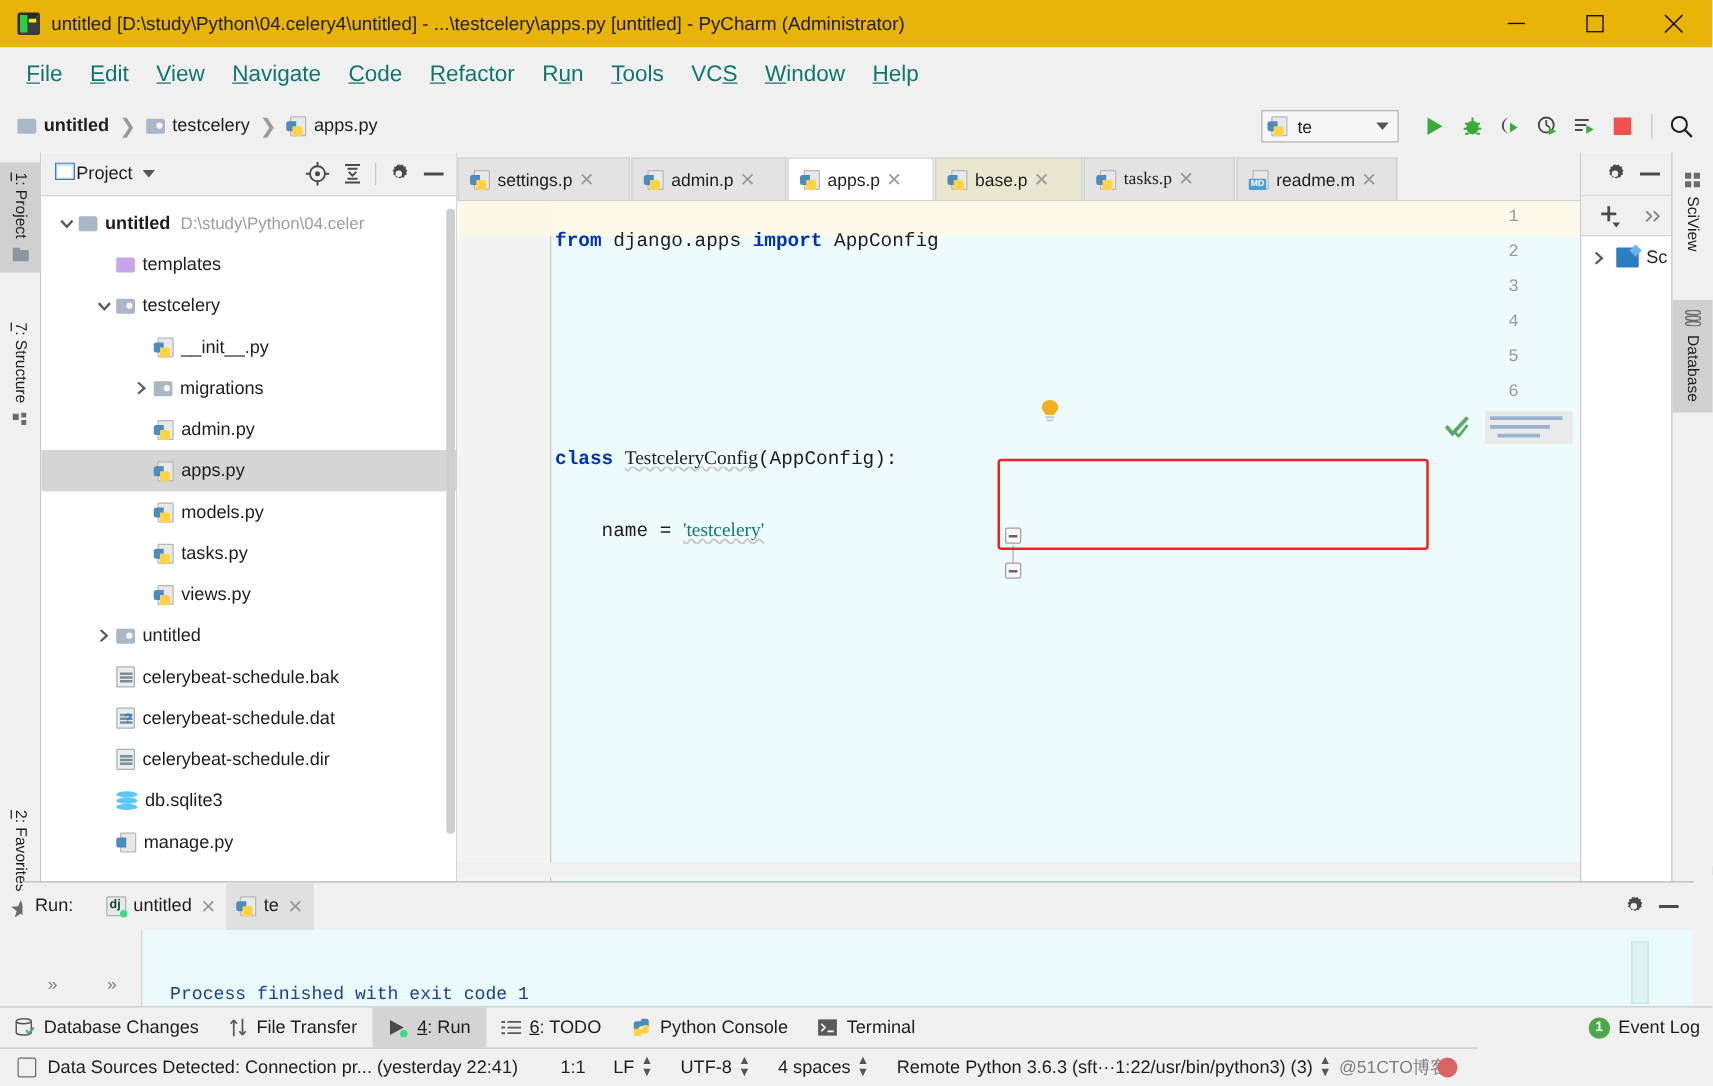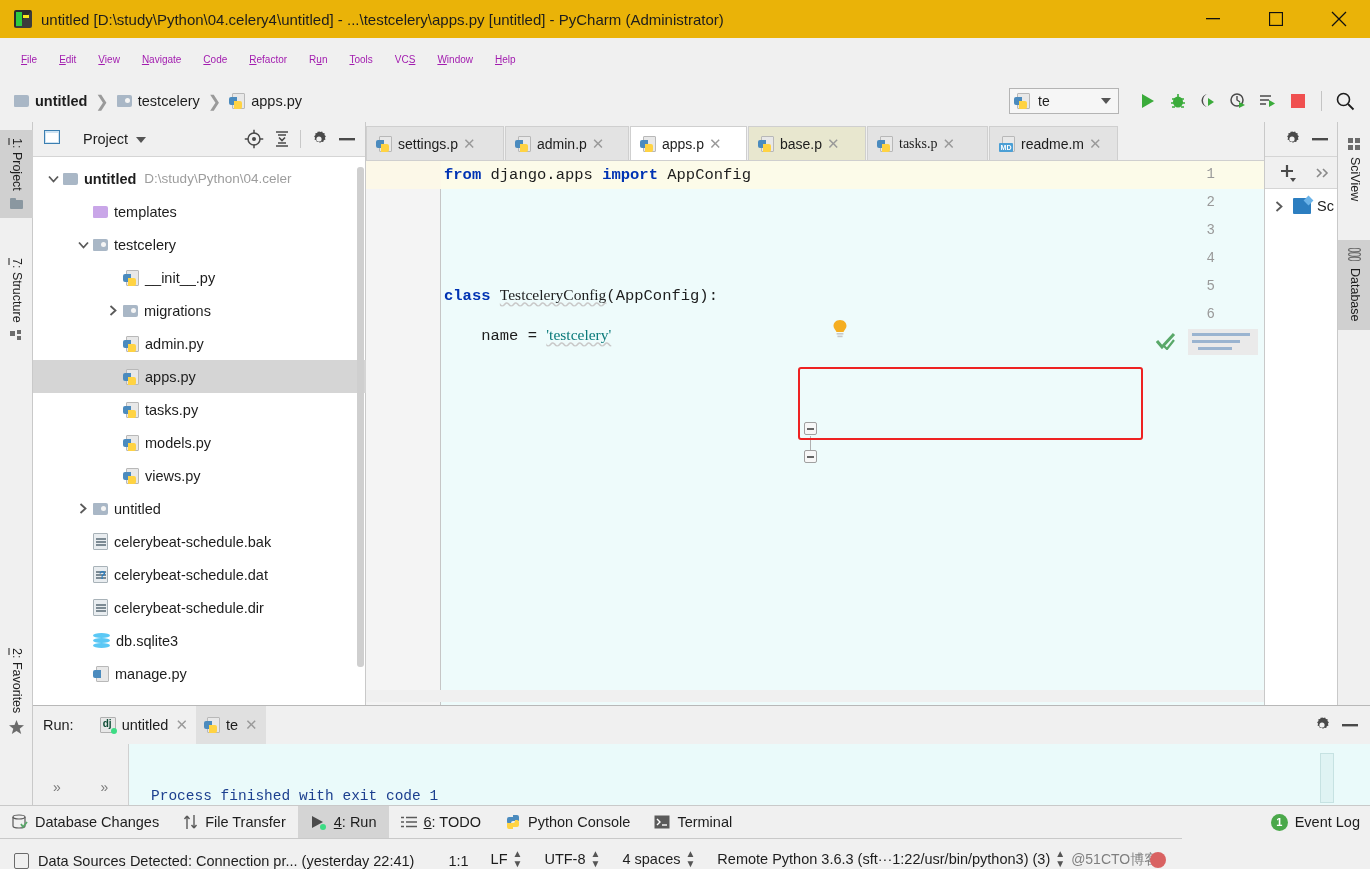--- a/index.html
+++ b/index.html
@@ -35,21 +35,21 @@
   .win-btns { position: absolute; right: 0; top: 0; height: 38px; display: flex; }
   .win-btn { width: 63px; height: 38px; position: relative; cursor: default; }
   .win-btn svg { position: absolute; left: 50%; top: 50%; transform: translate(-50%,-50%); }
 
   
   .menubar {
     position: absolute; left: 0; top: 38px; width: 1370px; height: 42px;
     background: #f0f0f0; display: flex; align-items: center; padding-left: 10px;
   }
   .menu-item {
-    font-size: 10px; color: #a21caf; padding: 4px 11px; white-space: nowrap;
+    font-size: 18px; color: #0f766e; padding: 4px 11px; white-space: nowrap;
     cursor: default;
   }
   .menu-item u { text-decoration: underline; }
 
   
   .navbar {
     position: absolute; left: 0; top: 80px; width: 1370px; height: 42px;
     background: #f0f0f0; display: flex; align-items: center;
   }
   .crumbs { display: flex; align-items: center; margin-left: 14px; }
@@ -108,21 +108,21 @@
 
   
   .project-panel {
     position: absolute; left: 33px; top: 122px; width: 333px; height: 583px;
     background: #ffffff; border-right: 1px solid #c9c9c9;
   }
   .panel-head {
     height: 35px; background: #f0f0f0; display: flex; align-items: center;
     border-bottom: 1px solid #d5d5d5; padding-left: 11px;
   }
-  .panel-head .ptitle { font-size: 14.5px; color:#1d1d1d; margin-left:23px; }
+  .panel-head .ptitle { font-size: 14.5px; color:#1d1d1d; margin-left:1px; }
   .panel-head .pchev { margin-left: 8px; }
   .ph-icons { margin-left: auto; display: flex; align-items: center; padding-right: 4px; }
   .ph-ico { width: 28px; height: 28px; position: relative; cursor: default; }
   .ph-ico svg { position:absolute; left:50%; top:50%; transform:translate(-50%,-50%); }
   .ph-sep { width:1px;height:18px;background:#c8c8c8;margin:0 4px; }
 
   .tree { position:absolute; left:0; top:35px; width:333px; height:548px; overflow:hidden;
     padding-top: 5px; }
   .trow {
     height: 33px; display: flex; align-items: center; white-space: nowrap;
@@ -188,21 +188,21 @@
   }
   .caret-line{
     position:absolute; left:75px; top:0; width:823px; height:28px;
     background:#fcfbe9;
   }
   .code {
     position: absolute; left: 78px; top: 0; width: 820px;
     font-family: "Liberation Mono", monospace; font-size: 15.5px;
     color: #1d1d1d; white-space: pre;
   }
-  .code .line { height: 40px; line-height: 28px; }
+  .code .line { height: 40px; line-height: 28px; margin-top: 18px; }
   .kw { color: #0033b3; font-weight: bold; }
   .teal { color: #0a7a7a; }
   .wave { text-decoration: underline wavy #c9c9c9; text-decoration-skip-ink: none; font-family: Liberation Serif, serif; }
 
   .bulb {
     position:absolute; left: 466px; top: 197px; width: 16px; height: 20px;
   }
   .annot-box {
     position: absolute; left: 432px; top: 245px; width: 345px; height: 73px;
     border: 2.5px solid #ee2222; border-radius: 3px; pointer-events: none;
@@ -259,21 +259,21 @@
   .vtab-r {
     position:absolute; left:0; width:33px;
     writing-mode: vertical-rl; text-orientation: mixed;
     font-size:12.5px; color:#1d1d1d; padding: 8px 0;
     display:flex; align-items:center; cursor:default; white-space:nowrap;
   }
   .vtab-r.active { background:#d0d0d0; }
 
   
   .run-panel {
-    position:absolute; left: 33px; top: 705px; width: 1337px; height: 100px;
+    position:absolute; left: 18px; top: 705px; width: 1337px; height: 100px;
     background:#f0f0f0; border-top: 1px solid #b8b8b8;
   }
   .run-head { height: 38px; display:flex; align-items:center; padding-left: 10px; }
   .run-label { font-size:14.5px; color:#1d1d1d; margin-right: 18px; }
   .rtab { height:38px; display:flex; align-items:center; padding: 0 8px;
     font-size:14.5px; color:#1d1d1d; cursor:default; }
   .rtab.active { background:#e0e0e0; }
   .rtab .tclose { margin-left:7px; color:#9a9a9a; font-size:15px;}
   .ico-dj{ width:16px;height:16px;background:#e8e8e8;border:1px solid #b0b0b0;
     margin-right:6px;position:relative;flex:none;border-radius:1px;}
@@ -317,21 +317,21 @@
   .bb-right { margin-left:auto; display:flex; align-items:center; padding-right: 10px;}
   .badge-green{
     width:17px;height:17px;border-radius:50%;background:#4aa84a;color:#fff;
     font-size:11px;display:flex;align-items:center;justify-content:center;
     margin-right:7px; font-weight:bold;
   }
 
   
   .statusbar {
     position:absolute; left:0; top: 838px; width: 1182px; height: 31px;
-    background:#f0f0f0; display:flex; align-items:flex-end; border-top:1px solid #c9c9c9;
+    background:#f0f0f0; display:flex; align-items:center; border-top:1px solid #c9c9c9;
   }
   .sb-text { font-size:14.5px; color:#1d1d1d; white-space:nowrap; cursor:default;}
   .sb-item { display:flex; align-items:center; margin-left: 22px; cursor:default;}
   .sb-spin { display:inline-block; margin-left:5px; color:#555; font-size:10px; line-height:10px;}
   .ico-doc{ width:15px;height:16px;border:1.5px solid #6b6b6b;border-radius:2px;
     margin: 0 9px 0 14px; flex:none;}
   .watermark {
     margin-left: 6px; display:flex; align-items:center; opacity:.85;
     font-size: 14px; color: #6b6b6b; white-space: nowrap;
   }
@@ -590,31 +590,31 @@
           <span class="">apps.py</span>
         </div>
         <div class="trow">
           <span style="width:70px;flex:none;"></span>
           <span class="tarrow"></span>
           <span class="ico-py">
             <span class="pg"></span>
             <span class="b"></span>
             <span class="y"></span>
           </span>
+          <span class="">models.py</span>
+        </div>
+        <div class="trow">
+          <span style="width:70px;flex:none;"></span>
+          <span class="tarrow"></span>
+          <span class="ico-py">
+            <span class="pg"></span>
+            <span class="b"></span>
+            <span class="y"></span>
+          </span>
           <span class="">tasks.py</span>
-        </div>
-        <div class="trow">
-          <span style="width:70px;flex:none;"></span>
-          <span class="tarrow"></span>
-          <span class="ico-py">
-            <span class="pg"></span>
-            <span class="b"></span>
-            <span class="y"></span>
-          </span>
-          <span class="">models.py</span>
         </div>
         <div class="trow">
           <span style="width:70px;flex:none;"></span>
           <span class="tarrow"></span>
           <span class="ico-py">
             <span class="pg"></span>
             <span class="b"></span>
             <span class="y"></span>
           </span>
           <span class="">views.py</span>

